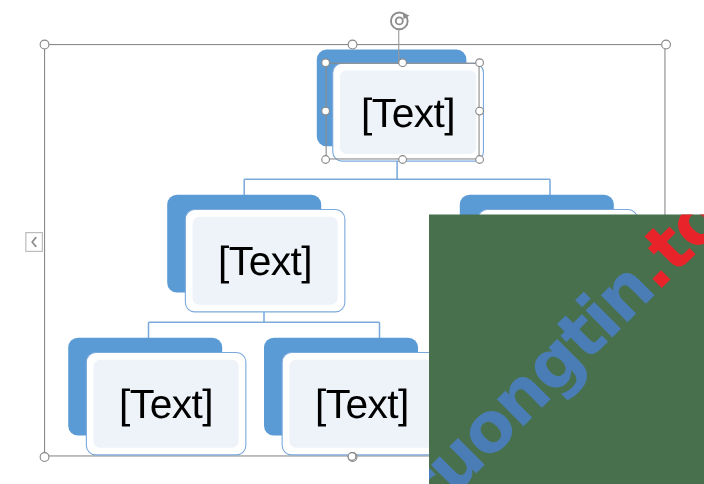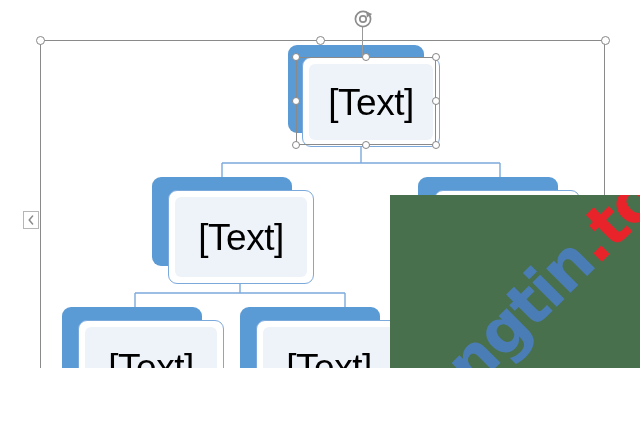--- a/index.html
+++ b/index.html
@@ -6,21 +6,21 @@
     margin: 0;
     padding: 0;
     background: #ffffff;
   }
   body {
     font-family: "Liberation Sans", sans-serif;
   }
   #stage {
     position: relative;
     width: 640px;
-    height: 368px;
+    height: 440px;
     overflow: hidden;
     background: #ffffff;
   }
 
   
   #smartart-canvas {
     position: absolute;
     left: 0; top: 0;
     width: 640px;
     height: 440px;

